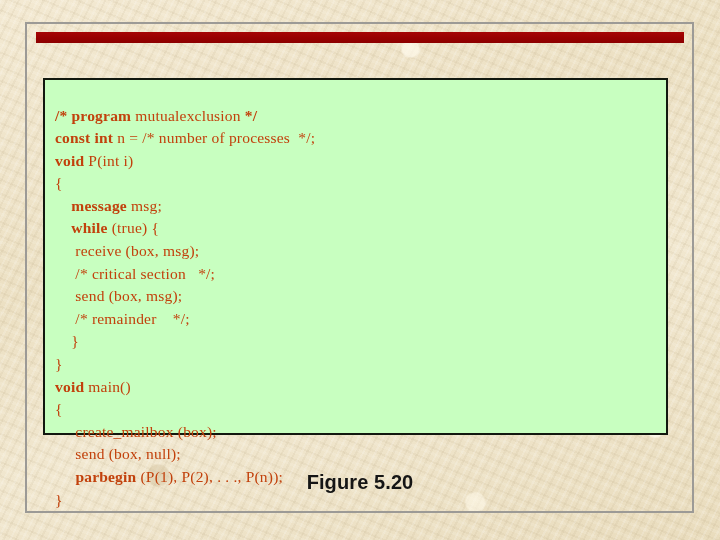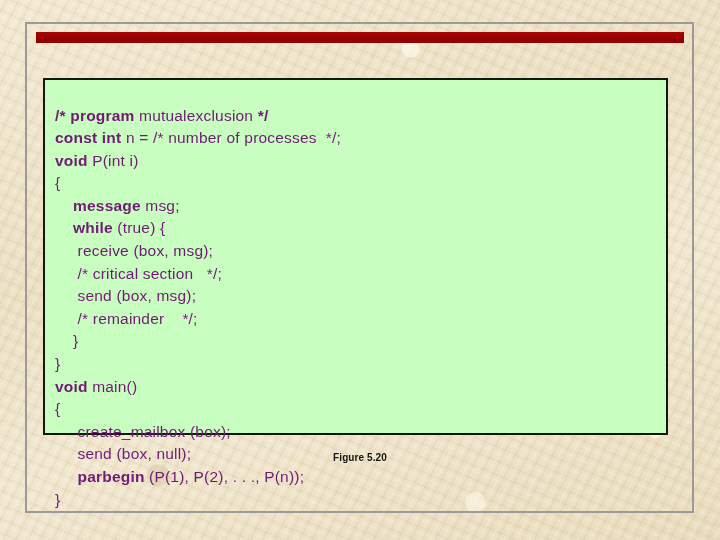--- a/index.html
+++ b/index.html
@@ -69,40 +69,40 @@
     left: 43px;
     top: 78px;
     width: 625px;
     height: 357px;
     background-color: #c8ffc0;
     border: 2px solid #12180f;
     box-sizing: border-box;
     padding: 9px 0 0 10px;
   }
   #code-listing {
-    font-family: Liberation Sans, sans-serif;
+    font-family: Liberation Serif, serif;
     font-size: 15.5px;
     line-height: 22.6px;
-    color: #701a75;
+    color: #c2410c;
     white-space: pre;
     letter-spacing: 0.2px;
   }
   #code-listing .ln { display: block; height: 22.6px; }
   #code-listing b { font-weight: bold; }
 
   
   #caption {
     position: absolute;
     left: 0;
-    top: 447px;
+    top: 472px;
     width: 720px;
     text-align: center;
     font-family: "Liberation Sans", sans-serif;
     font-weight: bold;
-    font-size: 10px;
+    font-size: 20px;
     line-height: 21px;
     color: #151515;
     letter-spacing: 0.1px;
   }
   #caption .cap-line { display: block; }
 </style>
 </head>
 <body>
 
 <div id="slide">

